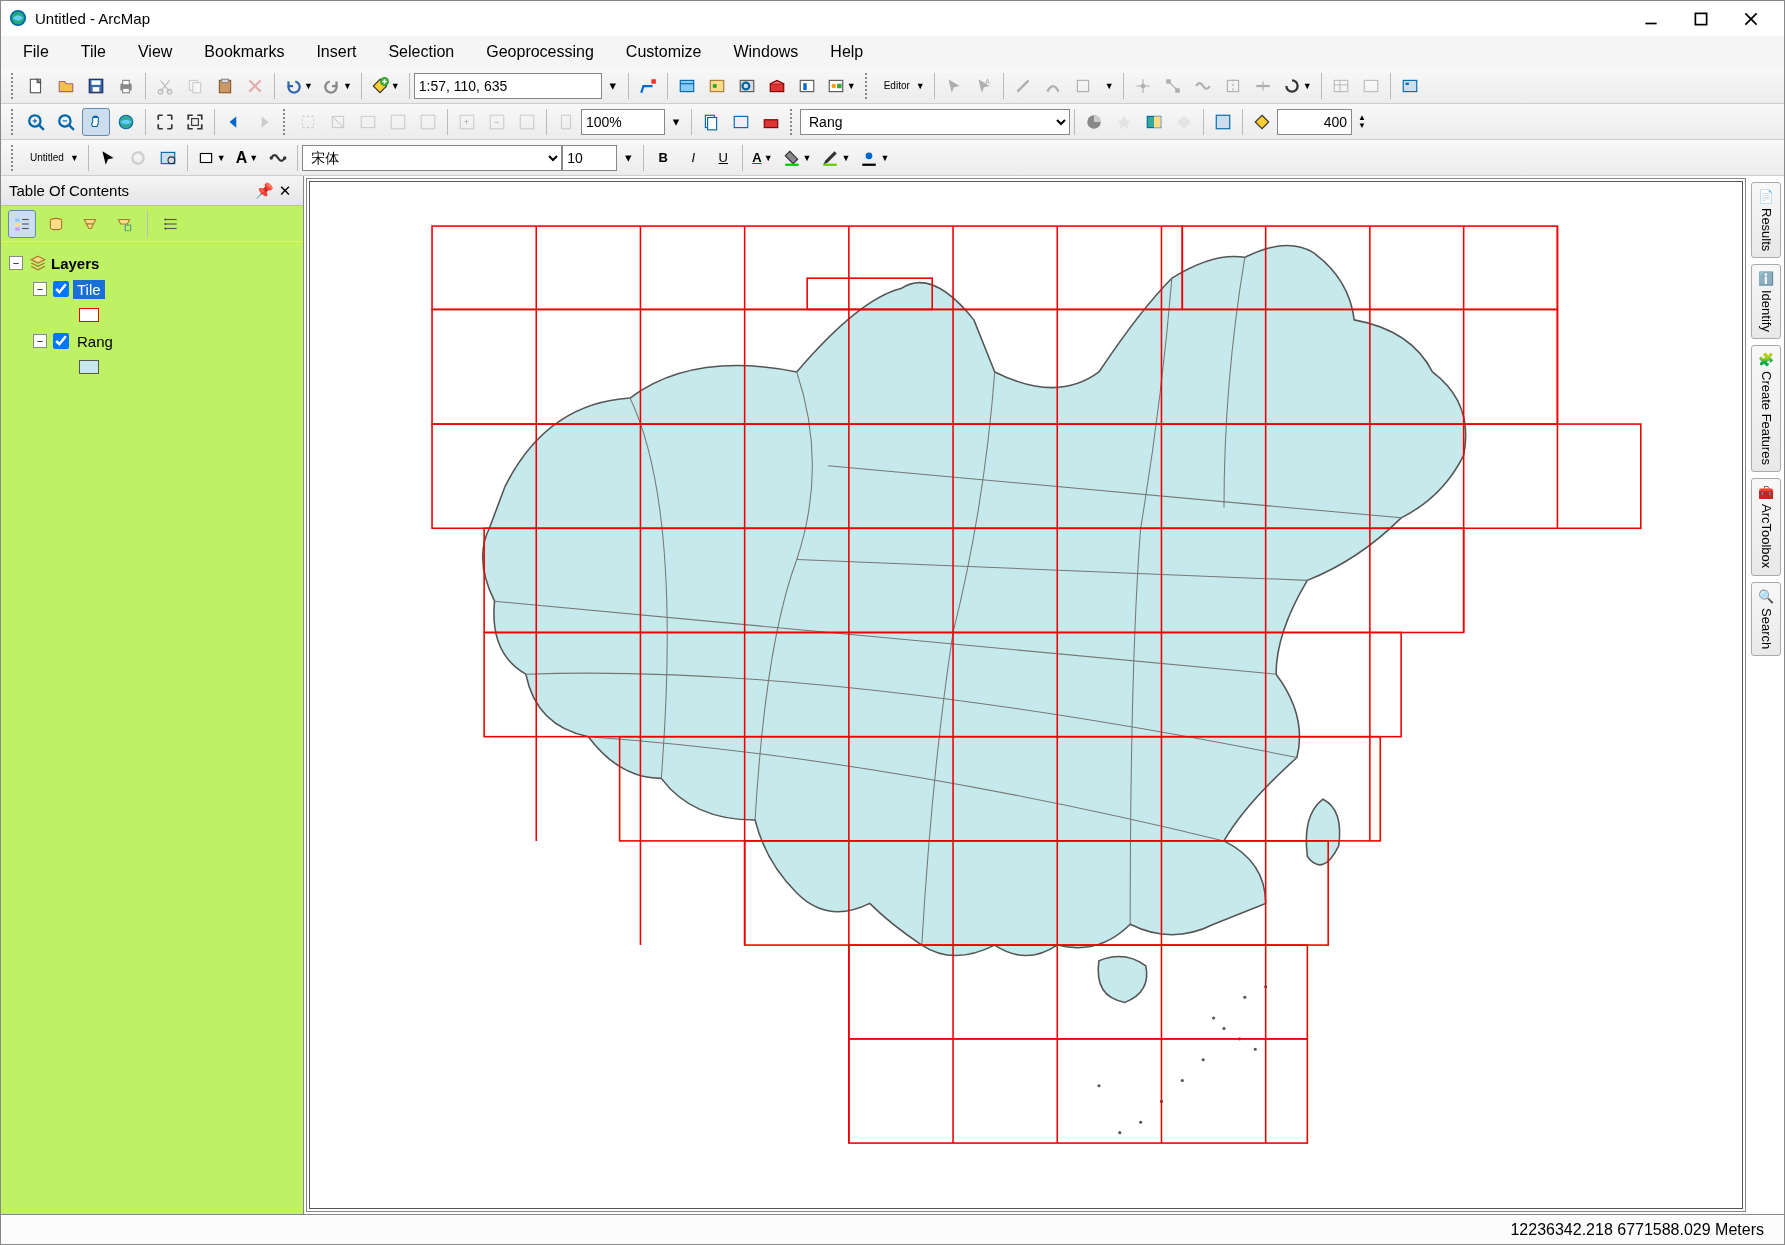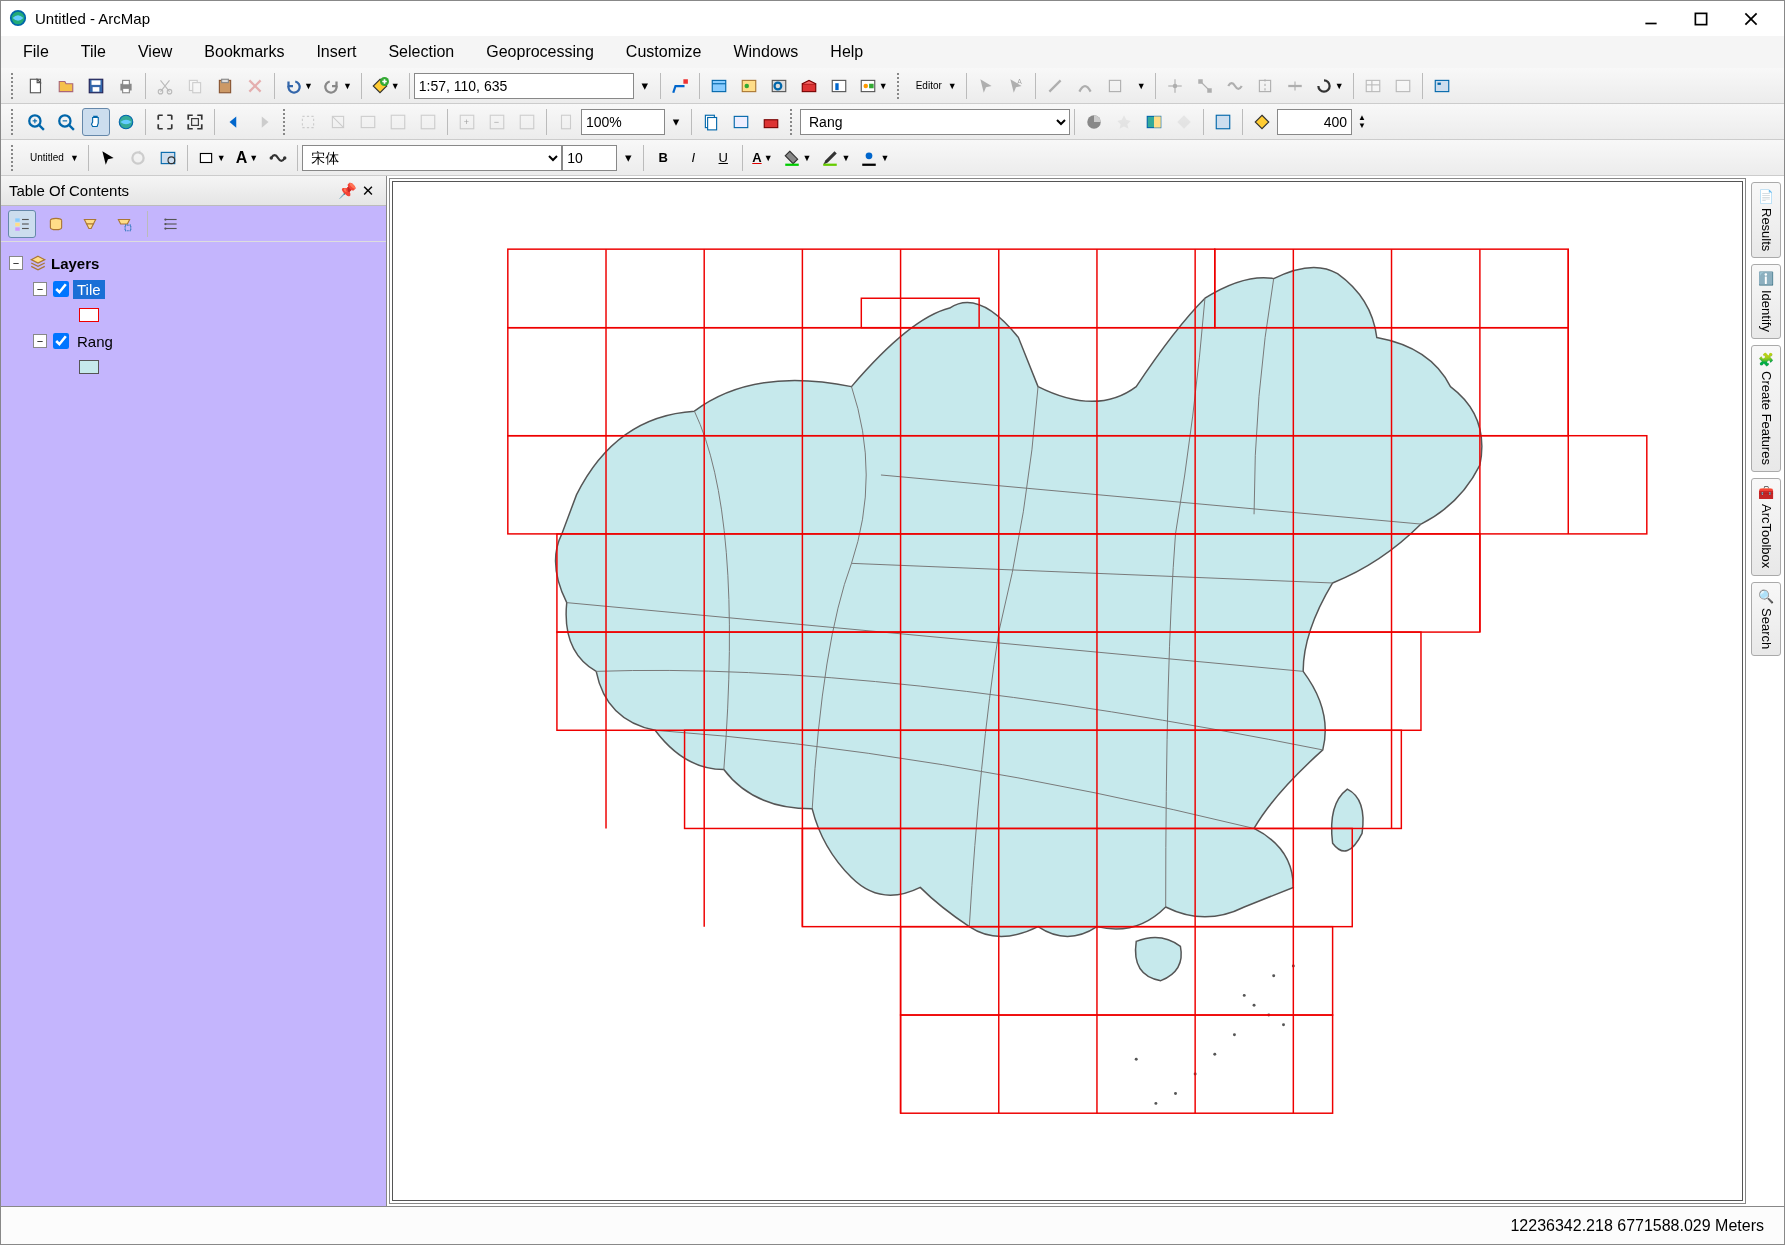--- a/index.html
+++ b/index.html
@@ -19,33 +19,33 @@
 
 .toolbar-row { min-height: 36px; display: flex; align-items: center; padding: 2px 6px; background: linear-gradient(#f8f8f8,#ececec); border-bottom: 1px solid #ccc; flex-wrap: nowrap; }
 .tgrip { width: 6px; height: 26px; margin: 0 4px; border-left: 2px dotted #888; }
 .tbtn { width: 28px; height: 28px; display: inline-flex; align-items: center; justify-content: center; margin: 0 1px; cursor: pointer; border: 1px solid transparent; border-radius: 3px; }
 .tbtn.disabled { opacity: 0.35; cursor: default; }
 .tbtn.active { background: #cde; border-color: #68a; }
 .tsep { width: 1px; height: 26px; background: #bbb; margin: 0 4px; }
 .tbtn-drop { display: inline-flex; align-items: center; height: 28px; padding: 0 4px; cursor: pointer; border: 1px solid transparent; border-radius: 3px; }
 .tbtn-drop .caret { margin-left: 2px; font-size: 9px; }
 .tinput { height: 26px; border: 1px solid #888; padding: 0 4px; font-size: 14px; background: #fff; }
-.scale-input { width: 220px; }
+.scale-input { width: 188px; }
 .zoom-pct { width: 84px; }
 .layer-sel { width: 270px; }
 .font-sel { width: 260px; }
 .size-sel { width: 55px; }
 .buf-input { width: 75px; text-align: right; }
 .label-text { font-size: 10px; padding: 0 4px; }
 
 
 .content { flex: 1; display: flex; min-height: 0; }
 
 
-.toc { width: 386px; border-right: 1px solid #888; display: flex; flex-direction: column; background: #c4b5fd; }
+.toc { width: 303px; border-right: 1px solid #888; display: flex; flex-direction: column; background: #bef264; }
 .toc-header { height: 30px; background: linear-gradient(#f5f5f5,#e5e5e5); border-bottom: 1px solid #bbb; display: flex; align-items: center; padding: 0 8px; font-size: 15px; }
 .toc-header .spacer { flex: 1; }
 .toc-header .pin, .toc-header .close { width: 20px; text-align: center; cursor: pointer; }
 .toc-toolbar { height: 36px; display: flex; align-items: center; padding: 0 6px; gap: 4px; border-bottom: 1px solid #ddd; }
 .toc-tree { flex: 1; padding: 8px; overflow: auto; font-size: 15px; }
 .tree-row { display: flex; align-items: center; height: 26px; }
 .tree-toggle { width: 14px; height: 14px; border: 1px solid #888; font-size: 11px; line-height: 12px; text-align: center; cursor: pointer; margin-right: 6px; background: #fff; }
 .tree-label { padding: 1px 4px; }
 .tree-label.sel { background: #1a6fd6; color: #fff; }
 .swatch { width: 20px; height: 14px; border: 1px solid #666; display: inline-block; }
@@ -56,21 +56,21 @@
 .map-wrap { flex: 1; position: relative; background: #fff; border: 1px solid #888; margin: 2px; }
 .map-svg { position: absolute; inset: 0; width: 100%; height: 100%; }
 .map-border { position: absolute; left: 2px; top: 2px; right: 2px; bottom: 2px; border: 1px solid #555; pointer-events: none; }
 
 
 .side-tabs { width: 36px; display: flex; flex-direction: column; gap: 6px; padding-top: 6px; align-items: center; }
 .side-tab { width: 30px; border: 1px solid #aaa; background: linear-gradient(#f8f8f8,#e8e8e8); writing-mode: vertical-rl; text-orientation: mixed; padding: 6px 2px; font-size: 13px; cursor: pointer; border-radius: 3px; display: flex; align-items: center; gap: 4px; }
 .side-tab .ticon { writing-mode: horizontal-tb; font-size: 13px; }
 
 
-.statusbar { height: 38px; border-top: 1px solid #888; display: flex; align-items: center; justify-content: flex-end; padding: 0 20px; font-size: 16px; background: #fcfcfc; }
+.statusbar { height: 30px; border-top: 1px solid #888; display: flex; align-items: center; justify-content: flex-end; padding: 0 20px; font-size: 16px; background: #fcfcfc; }
 
 
 .ic { width: 18px; height: 18px; display: block; }
 
 
 input[type=checkbox] { width: 16px; height: 16px; margin-right: 4px; }
 
 .bold { font-weight: bold; }
 .italic { font-style: italic; }
 .underline { text-decoration: underline; }

